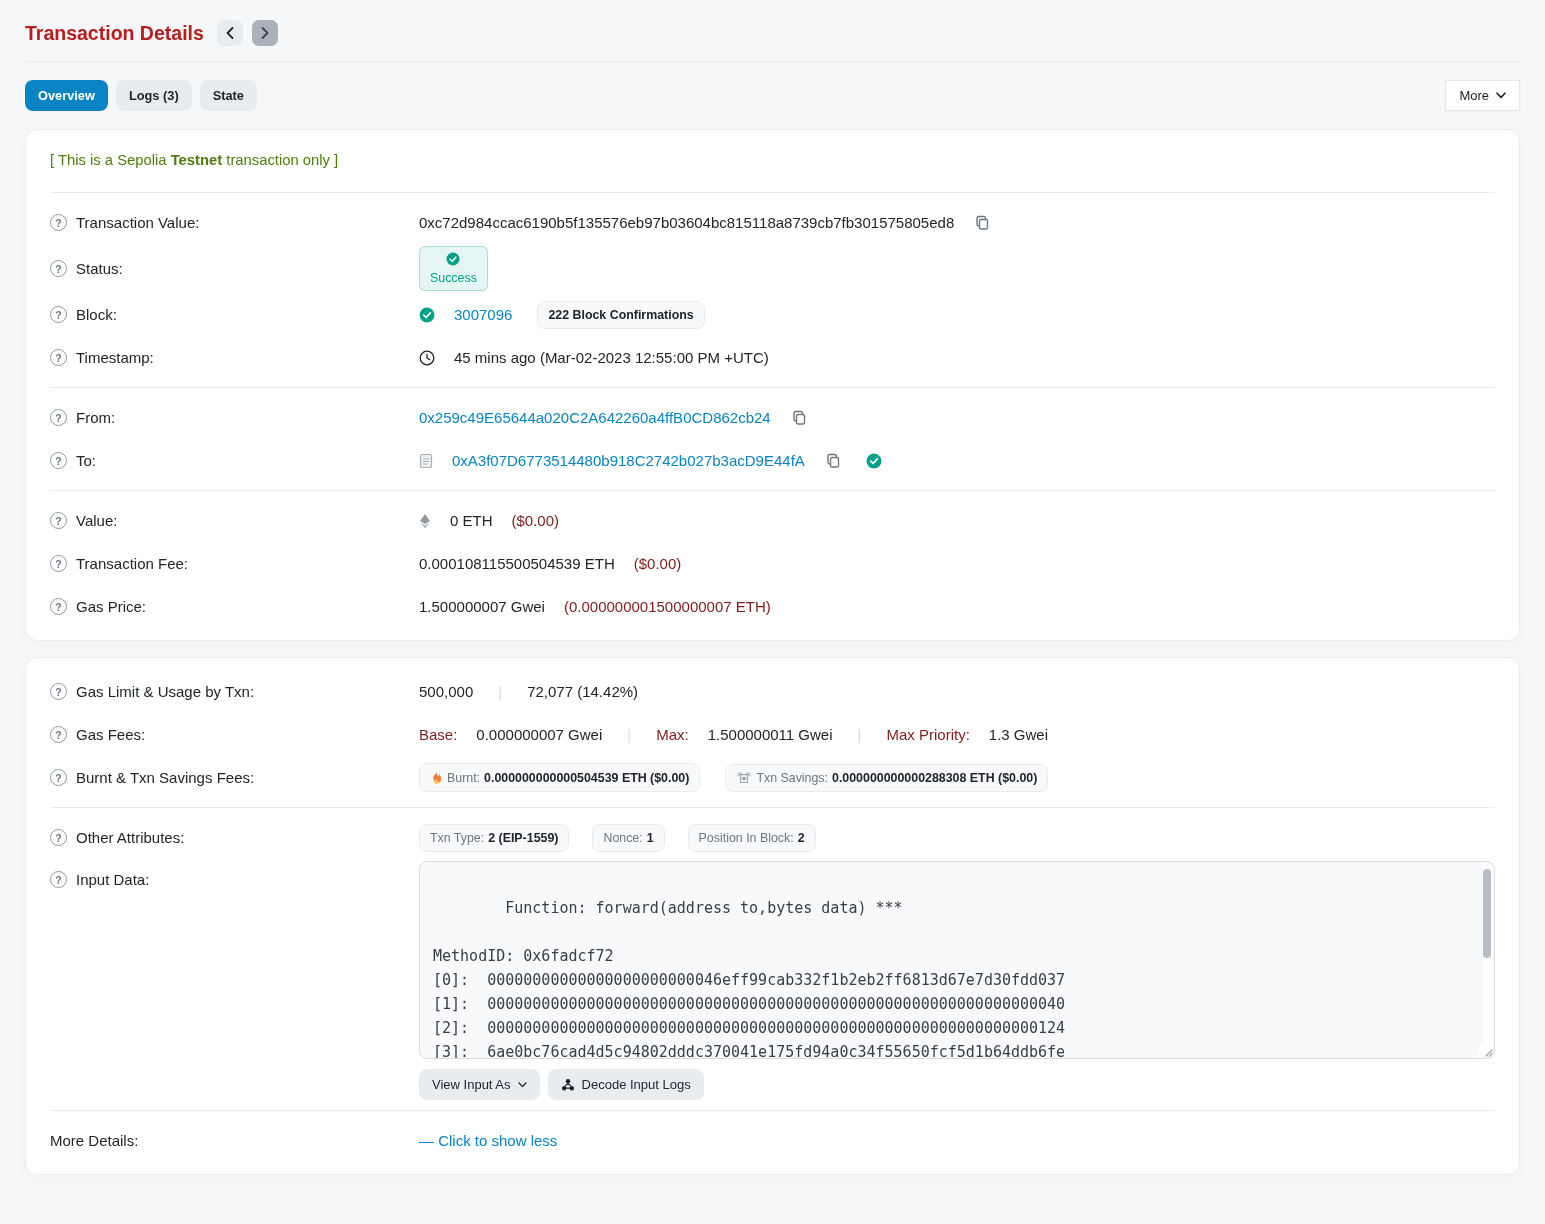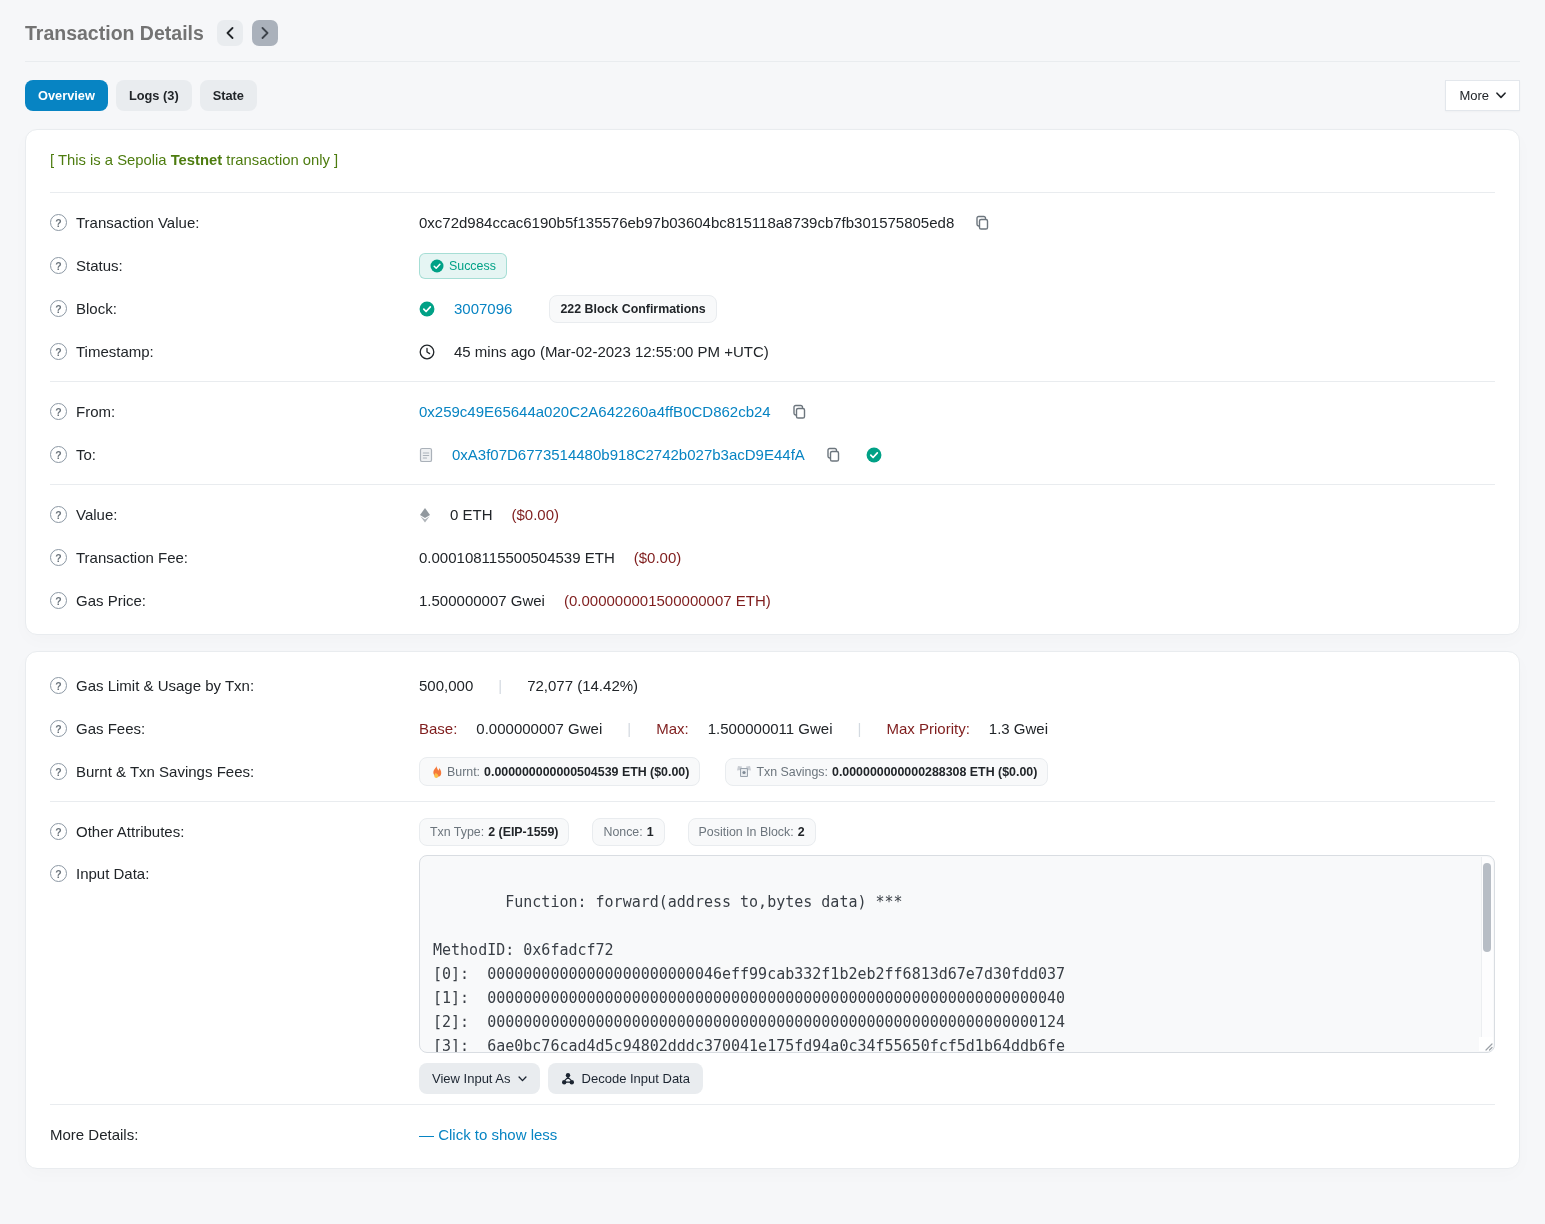--- a/index.html
+++ b/index.html
@@ -4,21 +4,21 @@
 <style>
   * { margin:0; padding:0; box-sizing:border-box; }
   html,body { width:1545px; height:1224px; overflow:hidden; }
   body {
     background:#f6f7f9;
     font-family:"Liberation Sans","DejaVu Sans",sans-serif;
     color:#212529;
     font-size:15px;
   }
   .topbar { display:flex; align-items:center; gap:9px; padding:20px 25px 15px 25px; }
-  .topbar h1 { font-size:19.5px; font-weight:700; color:#737373; margin-right:4px; }
+  .topbar h1 { font-size:19.5px; font-weight:700; color:#b91c1c; margin-right:4px; }
   .navbtn { width:26px; height:26px; border:none; border-radius:7px; display:flex; align-items:center; justify-content:center; cursor:pointer; }
   .navbtn.prev { background:#e9ecef; color:#212529; }
   .navbtn.next { background:#aab1bb; color:#3d434b; }
   .hdr-divider { border-bottom:1px solid #e9ecef; margin:0 25px; }
   .tabsrow { display:flex; align-items:center; justify-content:space-between; padding:18px 25px; }
   .tabs { display:flex; gap:8px; }
   .tab { border:none; border-radius:8px; padding:8px 13px; font-size:12.8px; font-weight:600; cursor:pointer; background:#e9ecef; color:#212529; font-family:inherit; }
   .tab.active { background:#0784c3; color:#fff; }
   .morebtn { background:#fff; border:1px solid #e3e7ec; border-radius:0; padding:7px 13px; font-size:13px; color:#212529; display:flex; align-items:center; gap:7px; cursor:pointer; font-family:inherit; box-shadow:0 1px 2px rgba(0,0,0,.03); }
   .card { background:#fff; border:1px solid #e9ecef; border-radius:12px; margin:0 25px 16px 25px; padding:12px 24px; box-shadow:0 6px 18px rgba(30,41,59,.02); }
@@ -29,21 +29,21 @@
   .row.top { align-items:flex-start; }
   .lbl { width:369px; flex:none; display:flex; align-items:center; gap:9px; color:#212529; }
   .row.top .lbl { padding-top:10px; }
   .lbl .txt { color:#212529; }
   .q { width:17px; height:17px; flex:none; border:1.3px solid #8c98a4; color:#6c757d; border-radius:50%; font-size:10.5px; font-weight:700; display:inline-flex; align-items:center; justify-content:center; cursor:default; }
   .val { flex:1; display:flex; align-items:center; gap:19px; flex-wrap:wrap; }
   .gray { color:#7f1d1d; }
   .lightsep { color:#d4dae1; padding:0 6px; }
   a.link { color:#0784c3; text-decoration:none; cursor:pointer; }
   .iconbtn { background:none; border:none; cursor:pointer; color:#6c757d; display:inline-flex; align-items:center; padding:0 2px; }
-  .badge-status { display:inline-flex; align-items:center; gap:5px; background:rgba(0,161,134,.1); border:1px solid rgba(0,161,134,.28); color:#00a186; border-radius:6px; padding:5px 10px; font-size:12.4px; font-weight:500; }
+  .badge-status { display:inline-flex; align-items:center; gap:5px; background:rgba(0,161,134,.1); border:1px solid rgba(0,161,134,.28); color:#00a186; border-radius:6px; padding:5px 10px; font-size:12.4px; font-weight:500;flex-direction:column; }
   .badge-gray { background:#f8f9fa; border:1px solid #e9ecef; border-radius:8px; padding:6px 10px; font-size:12.4px; font-weight:700; color:#212529; }
   .badge-pair { background:#f8f9fa; border:1px solid #e9ecef; border-radius:8px; padding:6px 10px; font-size:12.4px; color:#6c757d; display:inline-flex; align-items:center; gap:4px; }
   .badge-pair b { color:#212529; font-weight:700; }
   .inputwrap { flex:1; }
   .inputbox {
     position:relative; width:100%; height:198px;
     background:#f8f9fa; border:1px solid #d9dde2; border-radius:8px;
     padding:10px 24px 10px 13px; overflow:hidden;
     font-family:"DejaVu Sans Mono","Liberation Mono",monospace;
     font-size:15px; line-height:24px; color:#383e45; white-space:pre;
@@ -139,21 +139,21 @@
         <span class="txt">Block:</span>
       </div>
     <div class="val">
       <span>
           <svg width="16" height="16" viewBox="0 0 14 14">
             <circle cx="7" cy="7" r="6.5" fill="#00a186"></circle>
             <path d="M4.2 7.2 6.2 9.2 9.9 5.2" fill="none" stroke="#fff" stroke-width="1.5" stroke-linecap="round" stroke-linejoin="round"></path>
           </svg>
         </span>
       <a class="link">3007096</a>
-      <span class="badge-gray" style="margin-left:18px">222 Block Confirmations</span>
+      <span class="badge-gray" style="margin-left:6px">222 Block Confirmations</span>
     </div>
   </div>
 
   <div class="row">
     <div class="lbl">
         <span class="q">?</span>
         <span class="txt">Timestamp:</span>
       </div>
     <div class="val">
       <span>
@@ -379,21 +379,21 @@
         </button>
         <button class="graybtn">
           <span>
               <svg width="14" height="14" viewBox="0 0 14 14">
                 <circle cx="7" cy="3.2" r="2.2" fill="#1b2430"></circle>
                 <circle cx="3.2" cy="10.2" r="2.2" fill="#1b2430"></circle>
                 <circle cx="10.8" cy="10.2" r="2.2" fill="#1b2430"></circle>
                 <path d="M7 5.4 3.8 8.4M7 5.4l3.2 3M4.8 10.2h4.4" stroke="#1b2430" stroke-width="1.2"></path>
               </svg>
             </span>
-          <span>Decode Input Data</span>
+          <span>Decode Input Logs</span>
         </button>
       </div>
     </div>
   </div>
 
   <div class="divider"></div>
 
   <div class="row">
     <div class="lbl">
         <span class="txt">More Details:</span>

